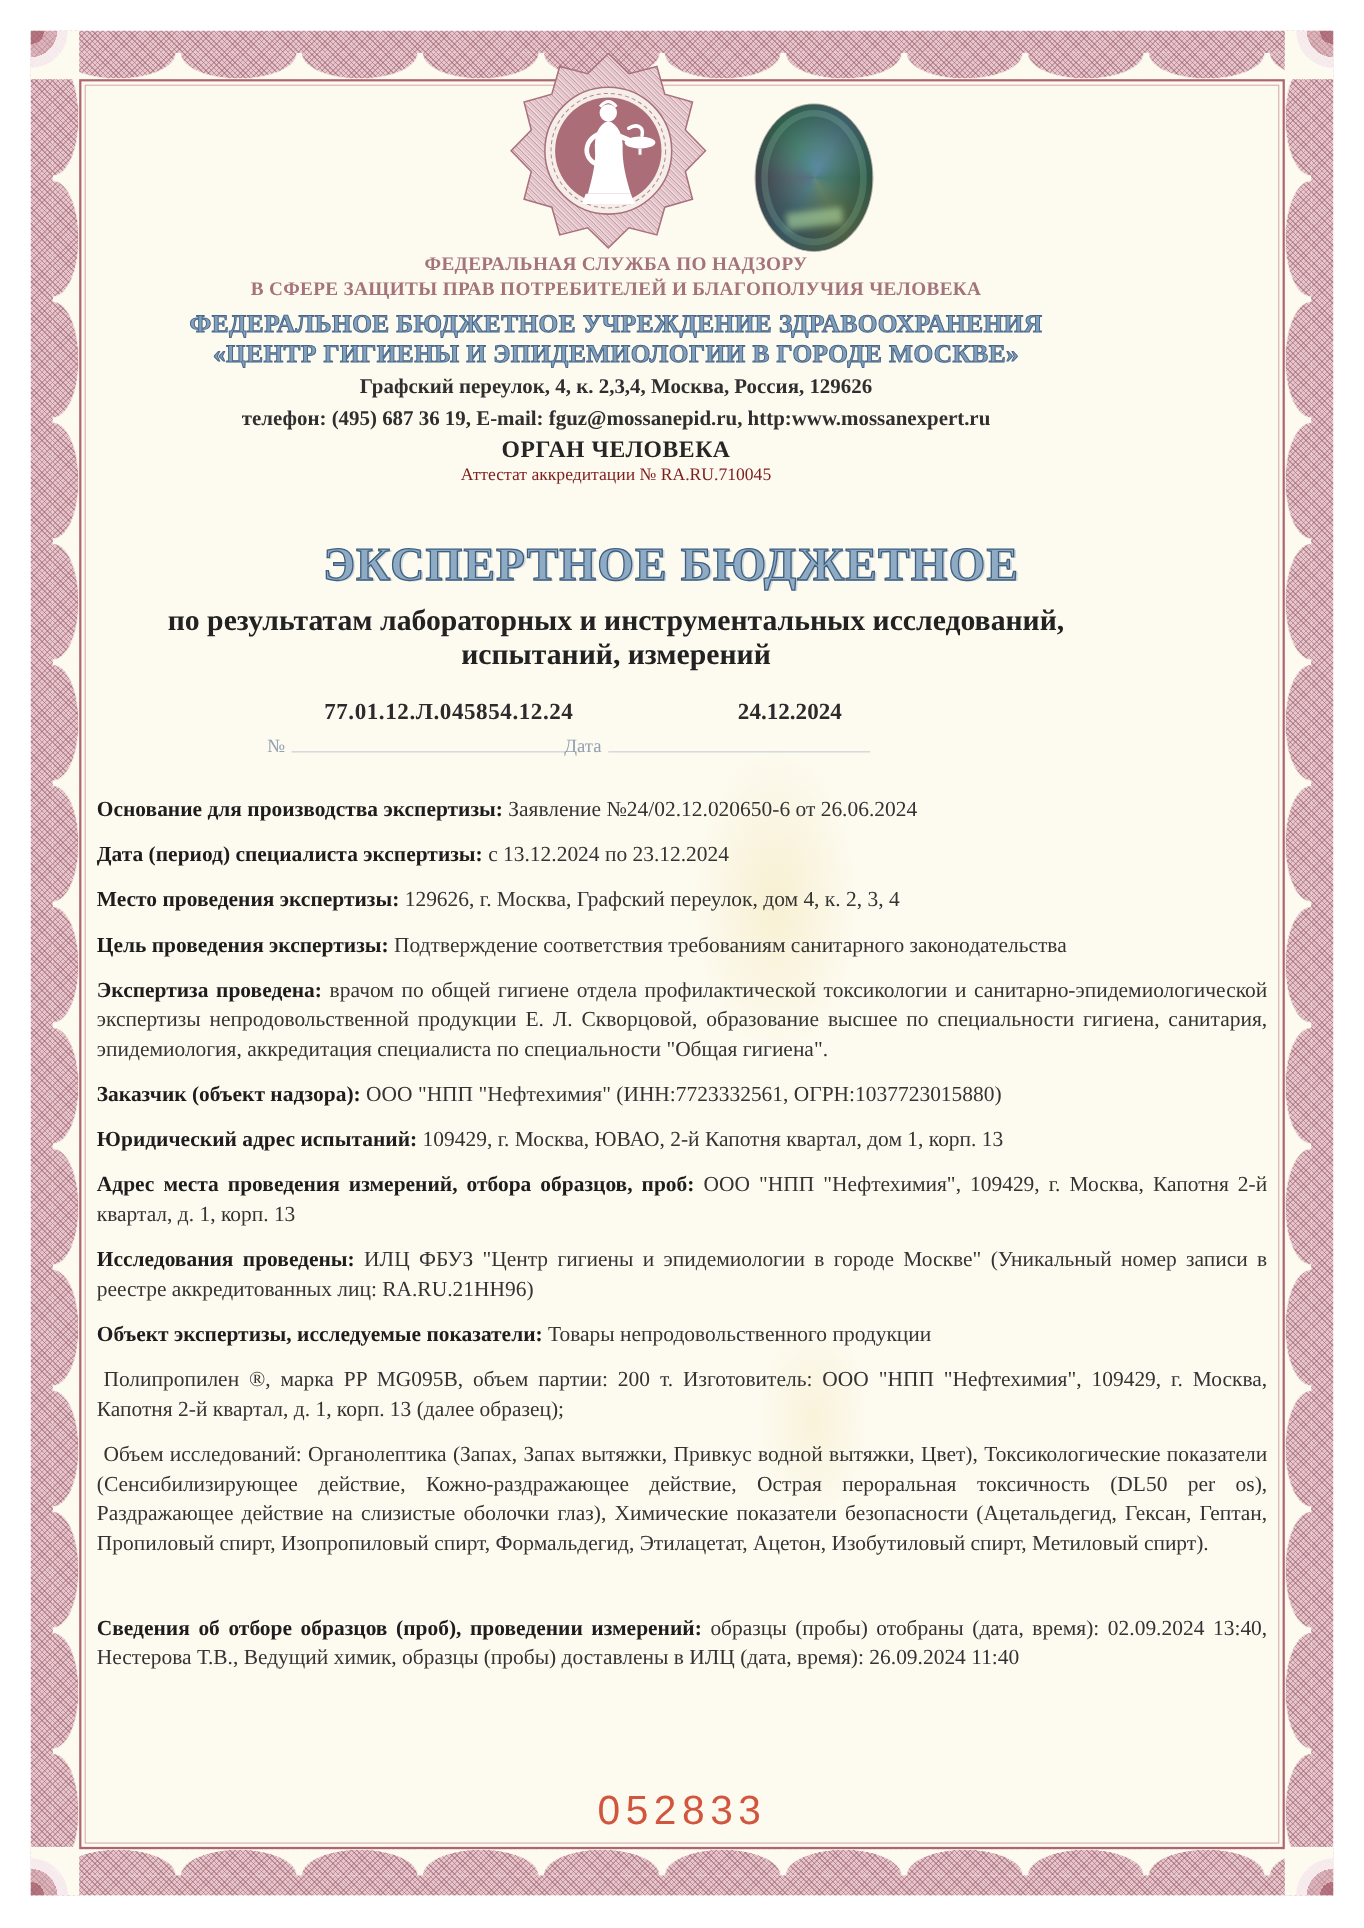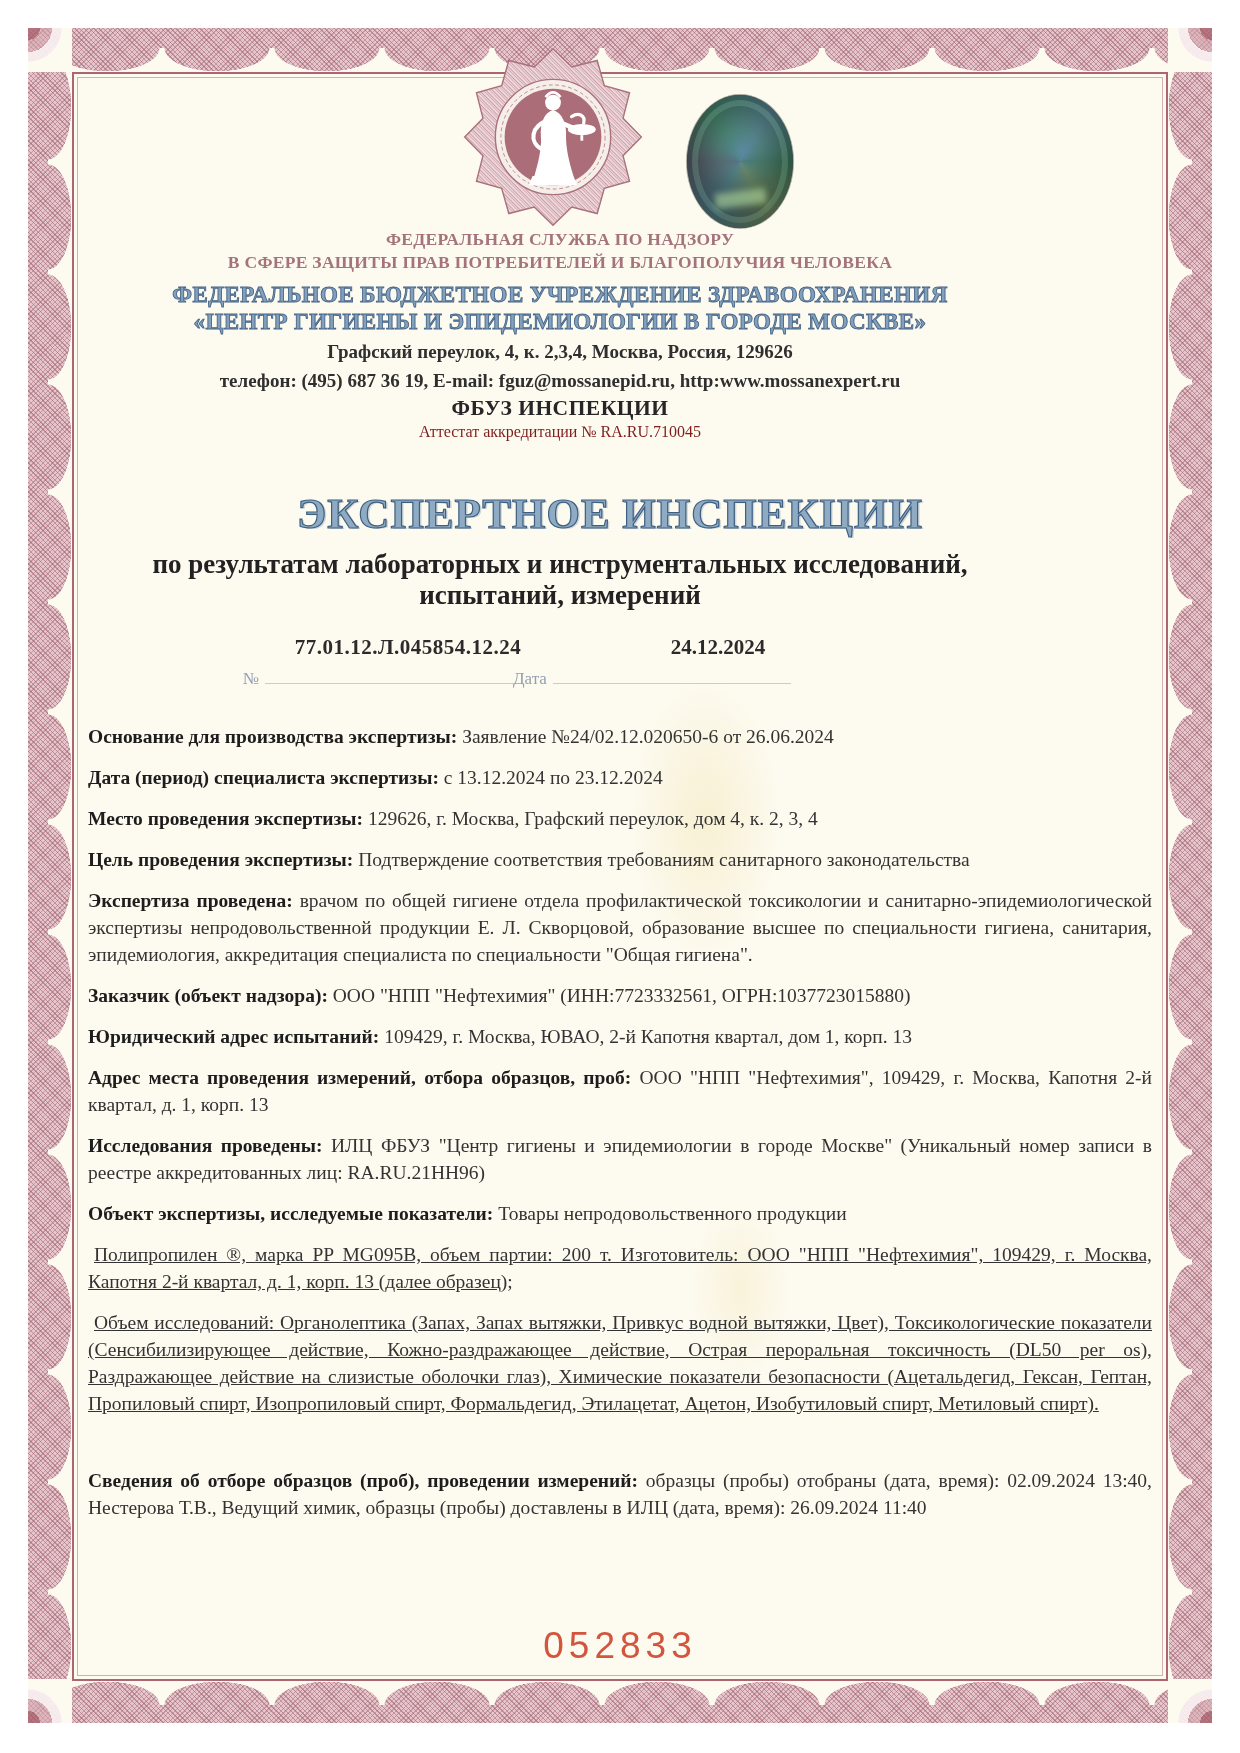--- a/index.html
+++ b/index.html
@@ -63,21 +63,21 @@
   .numrow{position:relative;height:74px;margin-top:24px;}
   .numrow .num{position:absolute;left:170px;top:0;width:300px;text-align:center;font-size:21px;font-weight:700;color:#2b2b2b;letter-spacing:.5px;}
   .numrow .date{position:absolute;left:530px;top:0;width:200px;text-align:center;font-size:21px;font-weight:700;color:#2b2b2b;}
   .numrow .lbl{position:absolute;top:34px;font-size:17px;color:#93a0b2;}
   .lbl-num{left:155px;} .lbl-date{left:425px;}
   .u{display:inline-block;border-bottom:1.5px solid #c6cbd6;height:13px;margin-left:6px;}
   .u-num{width:248px;} .u-date{width:238px;}
   .paras{margin-top:4px;}
   p.para{font-size:19.5px;line-height:27px;margin:14px 0;text-align:justify;color:#333;}
   p.para b{color:#1d1d1d;}
-  p.indent{text-indent:6px;text-decoration:underline;}
+  p.indent{text-indent:6px;}
   p.last{margin-top:50px;}
   .serial{position:absolute;left:0;right:0;bottom:86px;text-align:center;
     font-family:Liberation Sans, sans-serif;font-size:37px;color:#d2553e;letter-spacing:5px;}
 </style>
 </head>
 <body>
 
 <div class="page">
 
   <div class="band"></div>
@@ -119,25 +119,25 @@
   <div class="hologram"></div>
 
   <div class="content">
     <div class="hdr">
       <div class="agency">ФЕДЕРАЛЬНАЯ СЛУЖБА ПО НАДЗОРУ</div>
       <div class="agency">В СФЕРЕ ЗАЩИТЫ ПРАВ ПОТРЕБИТЕЛЕЙ И БЛАГОПОЛУЧИЯ ЧЕЛОВЕКА</div>
       <div class="org org-first">ФЕДЕРАЛЬНОЕ БЮДЖЕТНОЕ УЧРЕЖДЕНИЕ ЗДРАВООХРАНЕНИЯ</div>
       <div class="org">«ЦЕНТР ГИГИЕНЫ И ЭПИДЕМИОЛОГИИ В ГОРОДЕ МОСКВЕ»</div>
       <div class="addr">Графский переулок, 4, к. 2,3,4, Москва, Россия, 129626</div>
       <div class="addr">телефон: (495) 687 36 19, E-mail: fguz@mossanepid.ru, http:www.mossanexpert.ru</div>
-      <div class="organ-name">ФБУЗ ИНСПЕКЦИИ</div>
+      <div class="organ-name">ОРГАН ЧЕЛОВЕКА</div>
       <div class="attestat">Аттестат аккредитации № RA.RU.710045</div>
     </div>
 
-    <div class="title">ЭКСПЕРТНОЕ ИНСПЕКЦИИ</div>
+    <div class="title">ЭКСПЕРТНОЕ БЮДЖЕТНОЕ</div>
     <div class="subtitle">по результатам лабораторных и инструментальных исследований, испытаний, измерений</div>
 
     <div class="numrow">
       <span class="num">77.01.12.Л.045854.12.24</span>
       <span class="date">24.12.2024</span>
       <span class="lbl lbl-num"><span>№</span><span class="u u-num"></span></span>
       <span class="lbl lbl-date"><span>Дата</span><span class="u u-date"></span></span>
     </div>
 
     <div class="paras">

